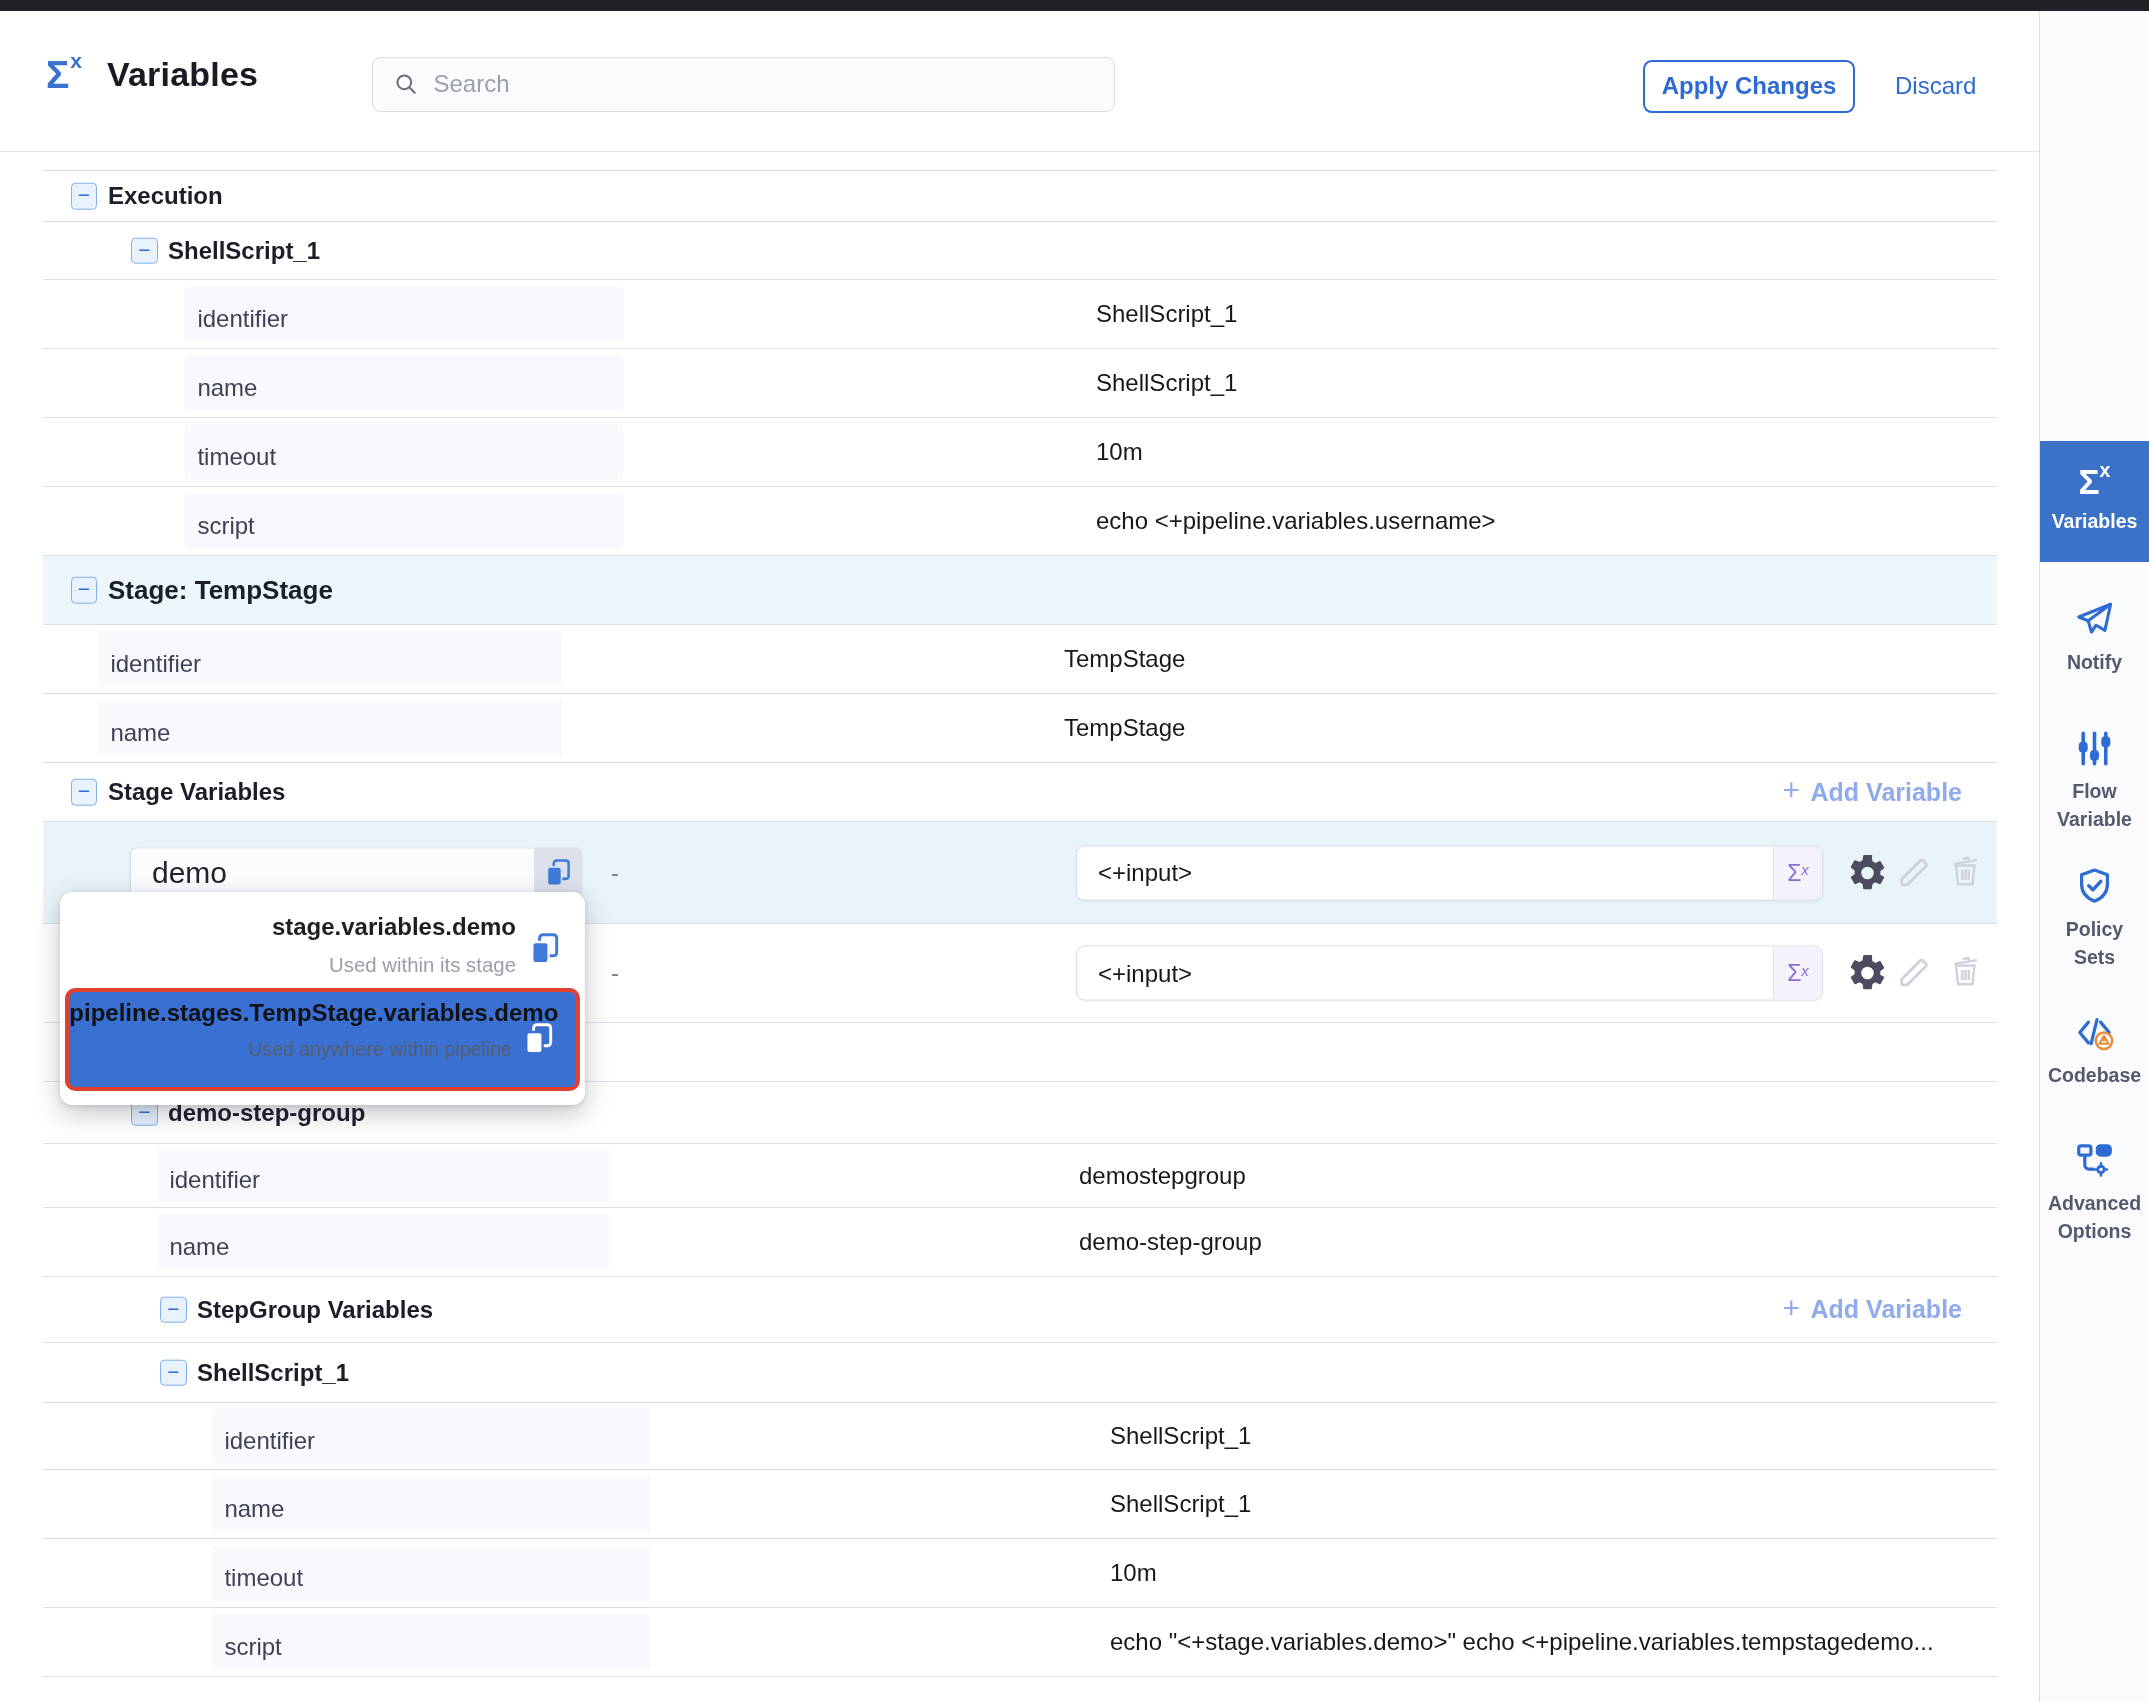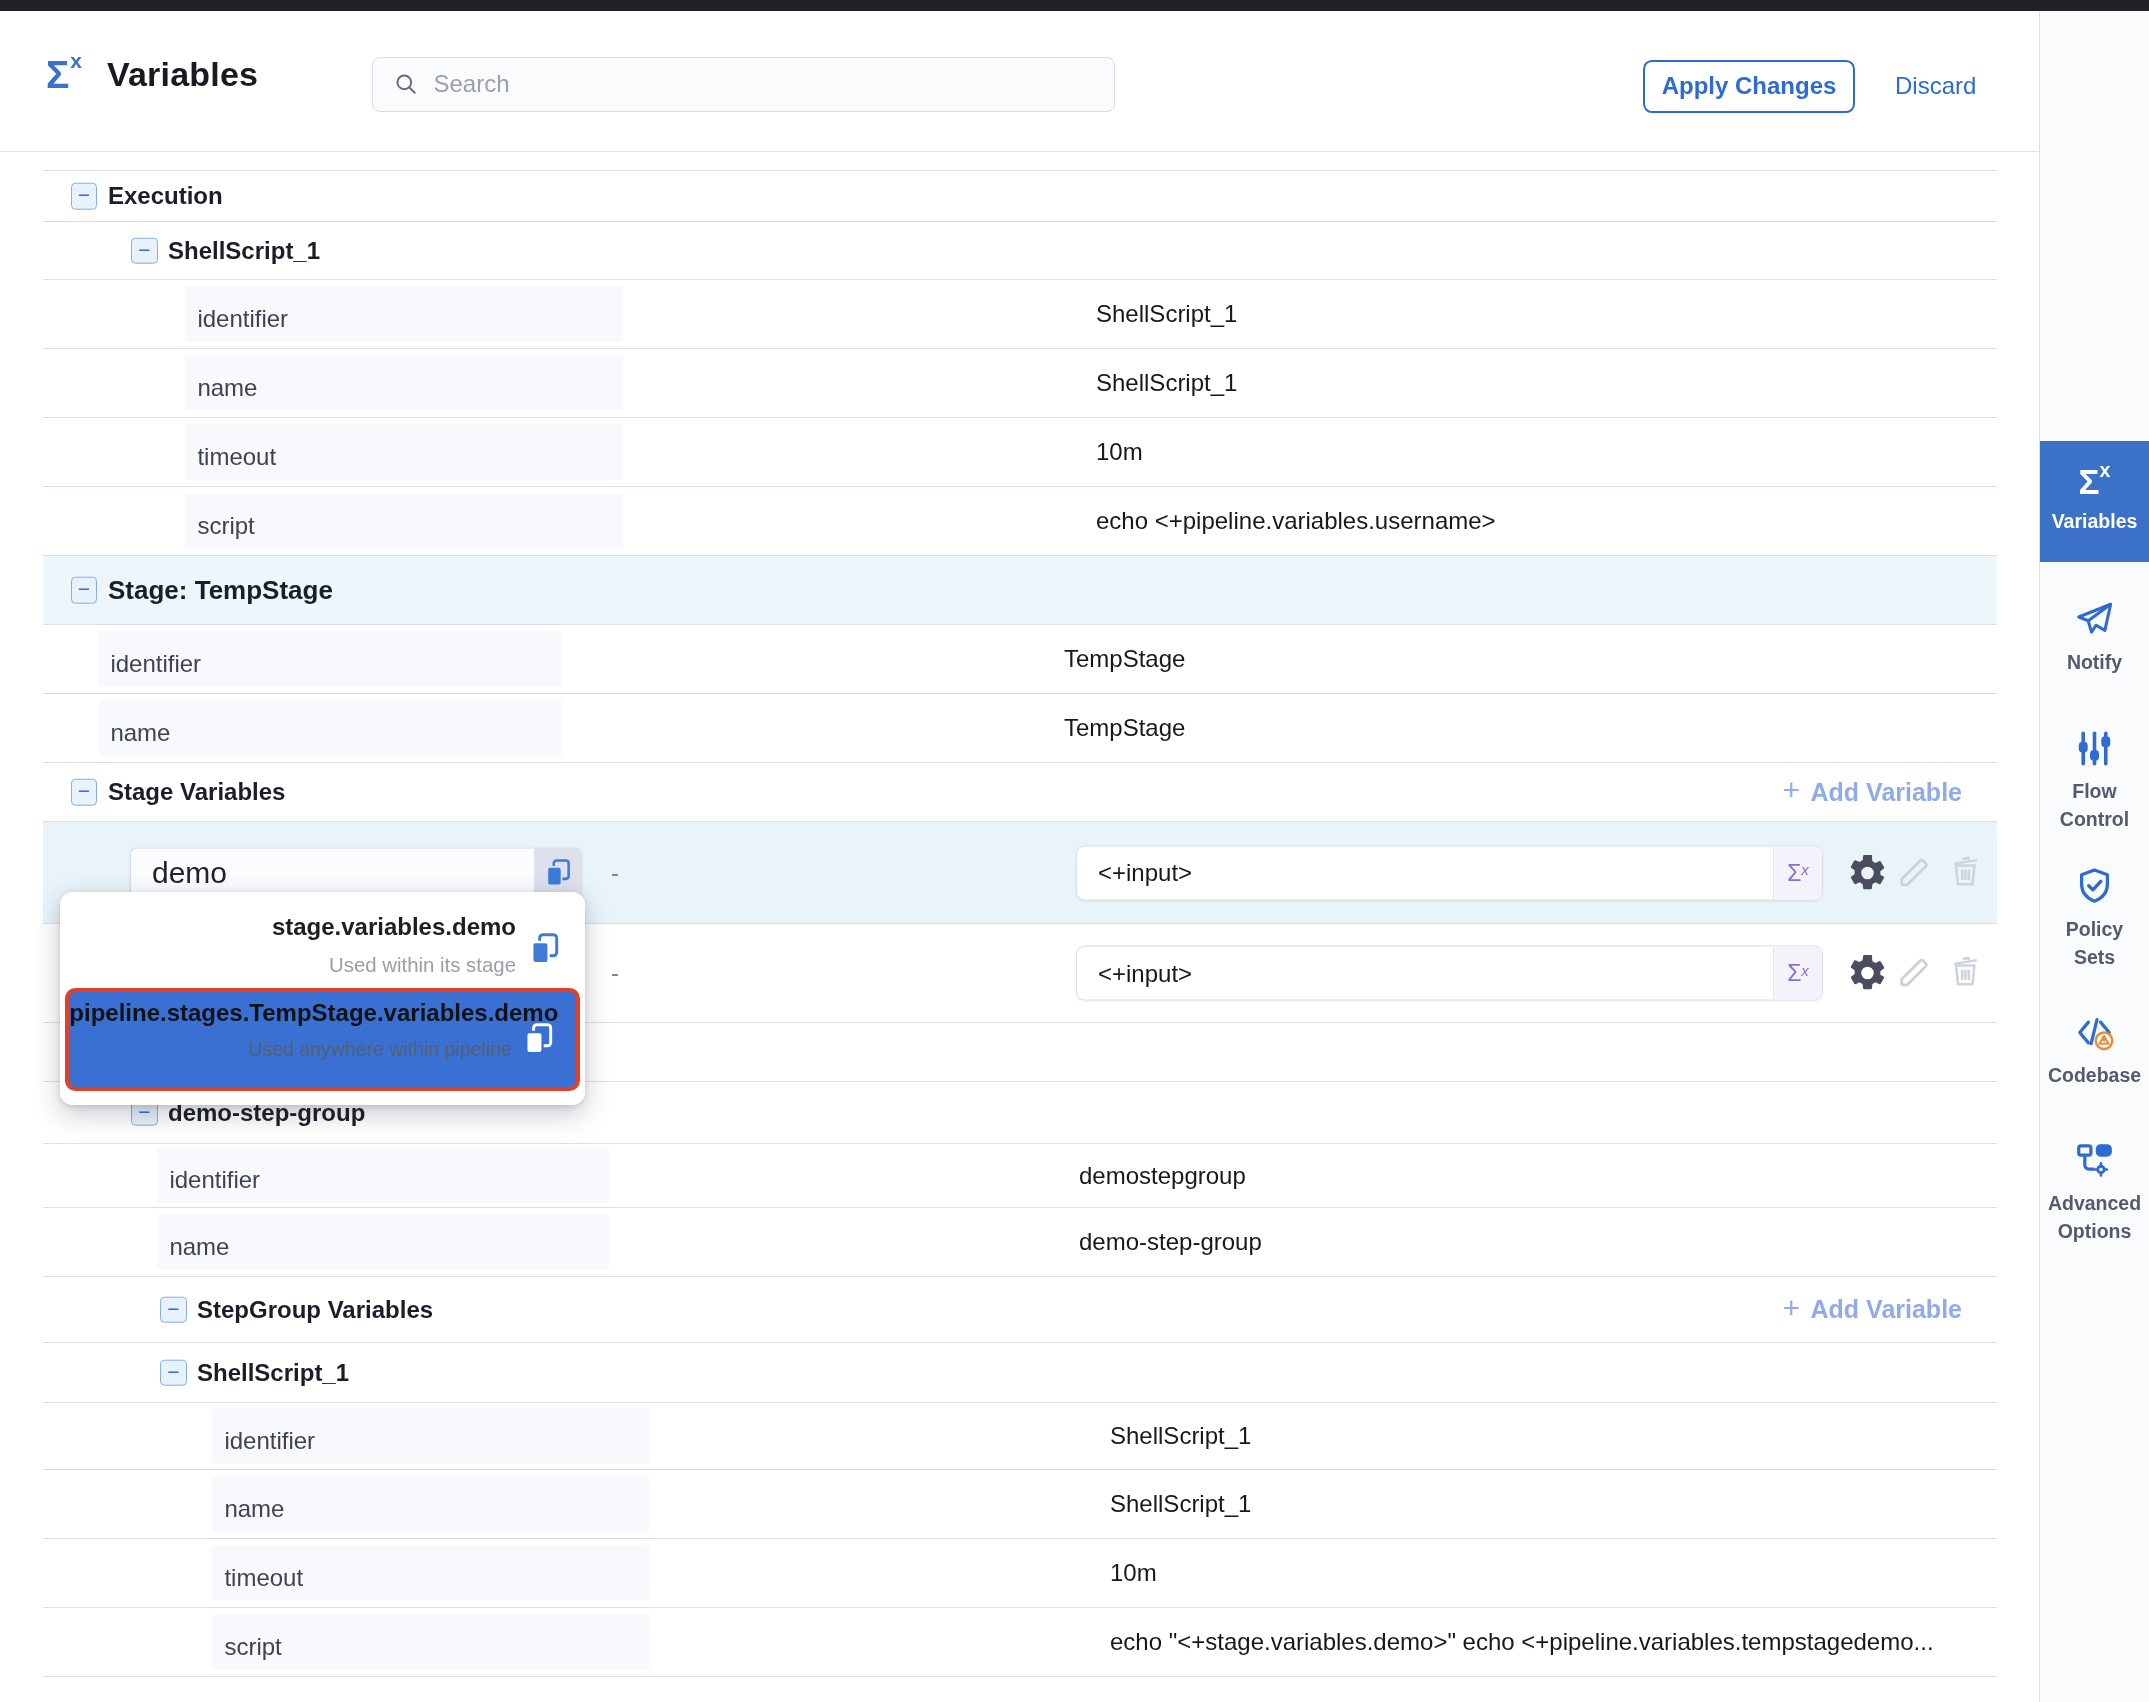--- a/index.html
+++ b/index.html
@@ -320,21 +320,21 @@
           <g fill="#2e6bd2">
             <rect x="4.7" y="2.5" width="2" height="19" rx="1"></rect>
             <rect x="11" y="2.5" width="2" height="19" rx="1"></rect>
             <rect x="17.3" y="2.5" width="2" height="19" rx="1"></rect>
             <rect x="3.2" y="8.2" width="5" height="6" rx="2.2"></rect>
             <rect x="9.5" y="12.8" width="5" height="6" rx="2.2"></rect>
             <rect x="15.8" y="5.2" width="5" height="6" rx="2.2"></rect>
           </g>
         </svg></span><div class="s-label">
         <div>Flow</div>
-        <div>Control</div>
+        <div>Variable</div>
       </div></div>
     <div class="side-item" style="top: 854px;"><span><svg class="s-icon" viewBox="0 0 24 24">
           <path d="M12 2.8l7.2 2.6v5.4c0 4.6-3 7.8-7.2 9.4-4.2-1.6-7.2-4.8-7.2-9.4V5.4L12 2.8z" fill="none" stroke="#2e6bd2" stroke-width="1.8" stroke-linejoin="round"></path>
           <path d="M8.8 11.6l2.3 2.3 4.4-4.8" fill="none" stroke="#2e6bd2" stroke-width="1.9" stroke-linecap="round" stroke-linejoin="round"></path>
         </svg></span><div class="s-label">
         <div>Policy</div>
         <div>Sets</div>
       </div></div>
     <div class="side-item" style="top: 1000px;"><span><svg class="s-icon" viewBox="0 0 24 24">
           <g fill="none" stroke="#2e6bd2" stroke-width="1.8" stroke-linecap="round" stroke-linejoin="round">

